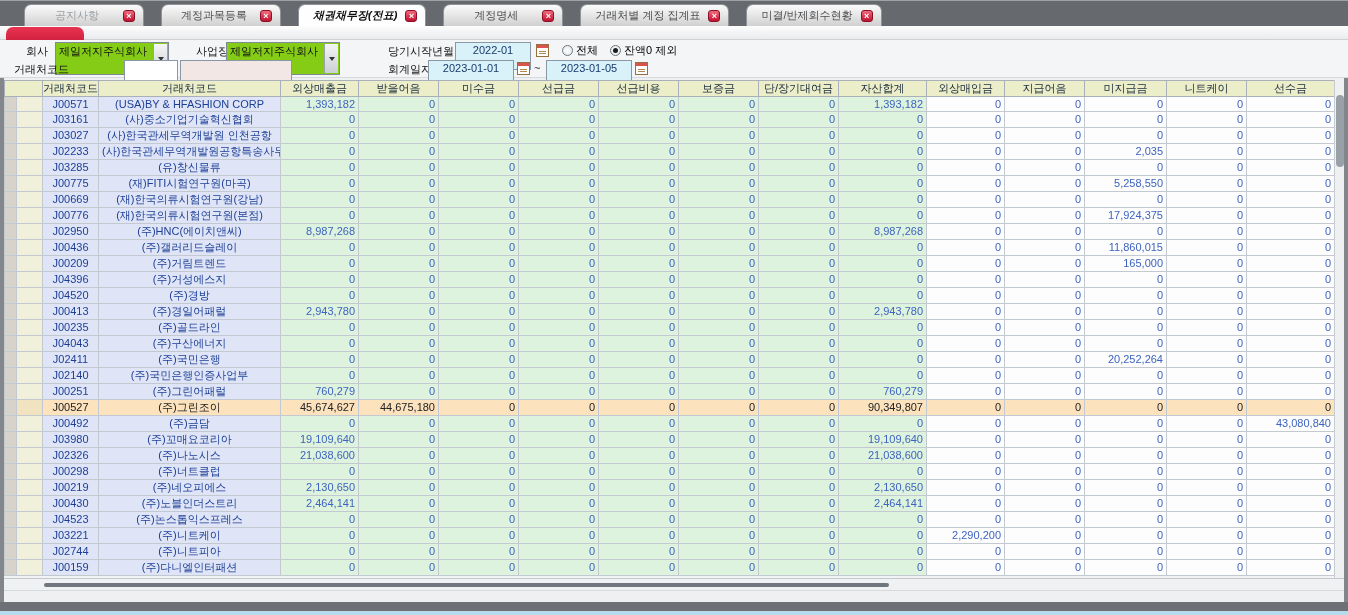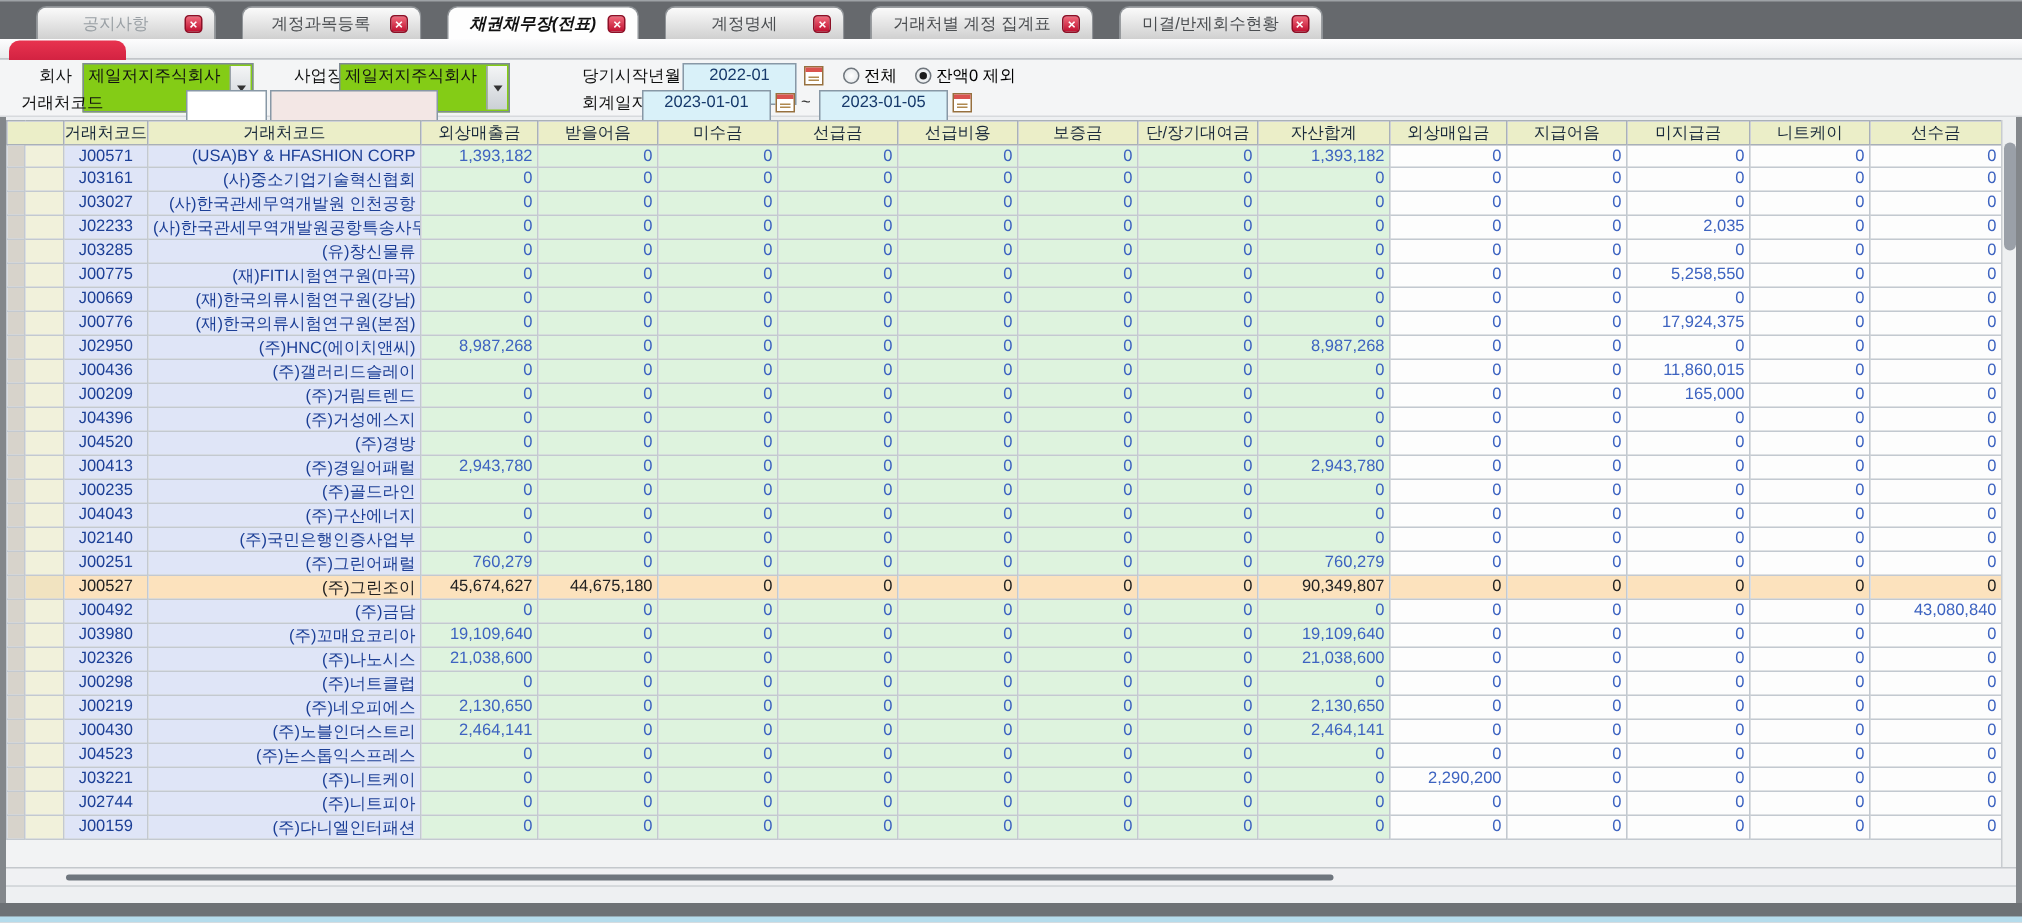--- a/index.html
+++ b/index.html
@@ -55,21 +55,21 @@
   .gridarea { position:relative; height:498px; background:#f2f3f4; margin:0 4px; overflow:hidden; }
   .gridclip { position:absolute; left:0; top:0; width:1330px; height:498px; overflow:hidden; }
   table.grid { border-collapse:collapse; table-layout:fixed; width:1330px; }
   table.grid th { background:#ebeec8; border:1px solid #a9b0b8; color:#1b2b3c; font-weight:normal;
                   height:13px; font-size:11px; padding:0; overflow:hidden; white-space:nowrap; }
   table.grid td { border:1px solid #c3c9d0; height:14.5px; padding:0 3px; overflow:hidden;
                   white-space:nowrap; font-size:11px; }
   td.c-sel  { background:#d7d3cb; border-right:1px solid #9aa0a8; }
   td.c-mark { background:#f1f1db; }
   td.c-code { background:#dfe5f7; color:#1c3f96; text-align:center; }
-  td.c-name { background:#dfe5f7; color:#1c3f96; text-align:right; }
+  td.c-name { background:#dfe5f7; color:#1c3f96; text-align:center; }
   td.c-num  { text-align:right; color:#3d63c0; }
   td.asset  { background:#def3de; }
   td.liab   { background:#fdfdfd; }
   tr.hl td.c-code, tr.hl td.c-name, tr.hl td.c-num { background:#fce2bd; color:#222; }
   tr.hl td.c-mark { background:#f1e3c0; }
 
   .vscroll { position:absolute; right:0; top:0; width:10px; height:498px; background:#eef0f1;
              border-left:1px solid #c8ccd0; }
   .vthumb { position:absolute; left:1px; top:15px; width:8px; height:72px; background:#9aa0a8;
             border-radius:4px; }
@@ -500,20 +500,39 @@
               <td class="c-num asset">0</td>
               <td class="c-num liab">0</td>
               <td class="c-num liab">0</td>
               <td class="c-num liab">0</td>
               <td class="c-num liab">0</td>
               <td class="c-num liab">0</td>
             </tr>
             <tr>
               <td class="c-sel"></td>
               <td class="c-mark"></td>
+              <td class="c-code">J02411</td>
+              <td class="c-name">(주)국민은행</td>
+              <td class="c-num asset">0</td>
+              <td class="c-num asset">0</td>
+              <td class="c-num asset">0</td>
+              <td class="c-num asset">0</td>
+              <td class="c-num asset">0</td>
+              <td class="c-num asset">0</td>
+              <td class="c-num asset">0</td>
+              <td class="c-num asset">0</td>
+              <td class="c-num liab">0</td>
+              <td class="c-num liab">0</td>
+              <td class="c-num liab">20,252,264</td>
+              <td class="c-num liab">0</td>
+              <td class="c-num liab">0</td>
+            </tr>
+            <tr>
+              <td class="c-sel"></td>
+              <td class="c-mark"></td>
               <td class="c-code">J02140</td>
               <td class="c-name">(주)국민은행인증사업부</td>
               <td class="c-num asset">0</td>
               <td class="c-num asset">0</td>
               <td class="c-num asset">0</td>
               <td class="c-num asset">0</td>
               <td class="c-num asset">0</td>
               <td class="c-num asset">0</td>
               <td class="c-num asset">0</td>
               <td class="c-num asset">0</td>

